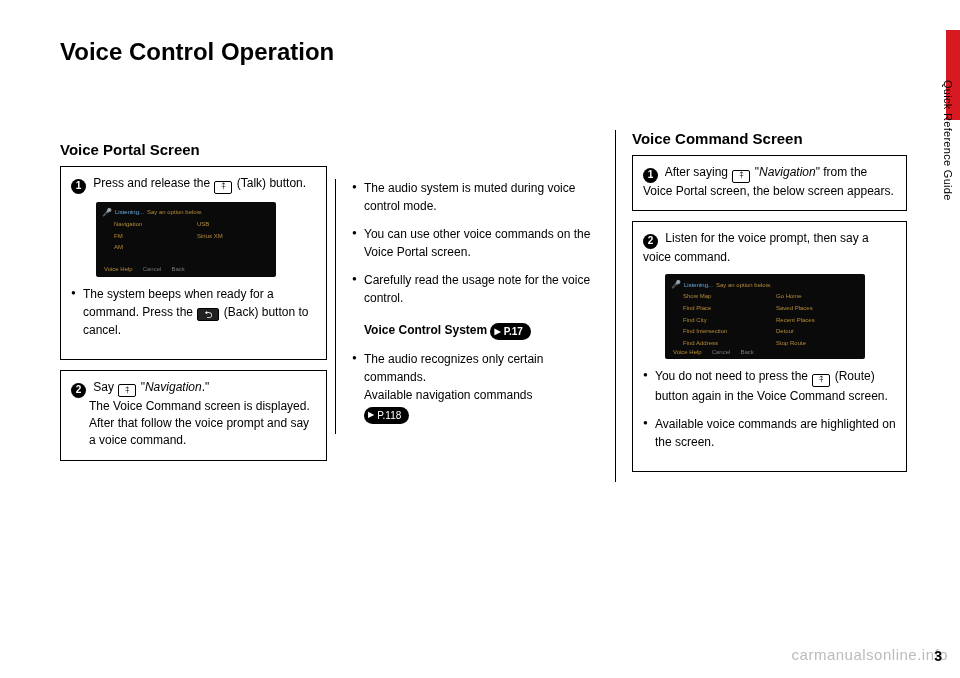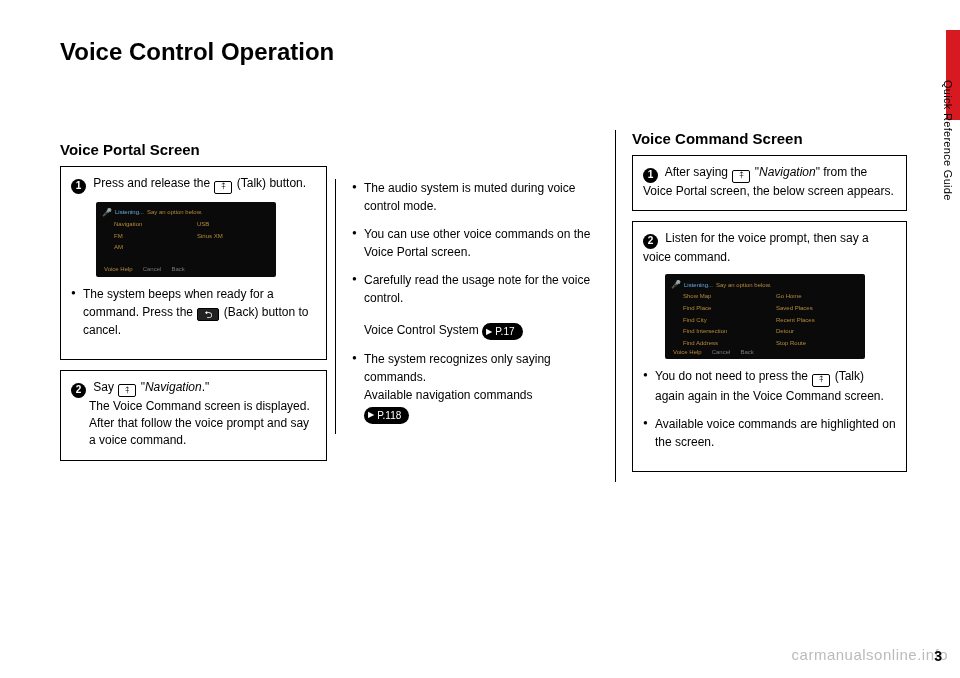--- a/index.html
+++ b/index.html
@@ -16,21 +16,21 @@
   .section-heading { font-size: 15px; font-weight: 700; margin-bottom: 8px; }
   .step-box { border: 1.2px solid #000; padding: 8px 10px 10px 10px; margin-bottom: 10px; font-size: 12px; line-height: 1.45; }
   .step-num { display: inline-flex; width: 15px; height: 15px; background: #000; color: #fff; border-radius: 50%; font-size: 10px; font-weight: 700; align-items: center; justify-content: center; margin-right: 4px; vertical-align: -2px; }
   .talk-icon { display: inline-flex; width: 18px; height: 13px; border: 1px solid #000; border-radius: 2px; font-size: 9px; align-items: center; justify-content: center; vertical-align: -2px; margin: 0 1px; padding-bottom:1px;}
   .back-icon { display: inline-flex; width: 22px; height: 13px; border: 1px solid #000; border-radius: 2px; font-size: 10px; align-items: center; justify-content: center; vertical-align: -2px; margin: 0 1px; background:#222; color:#fff;}
   .bullet-list { list-style: none; font-size: 12px; line-height: 1.5; }
   .bullet-list li { position: relative; padding-left: 12px; margin-bottom: 10px; }
   .bullet-list li::before { content: "●"; position: absolute; left: 0; top: 0; font-size: 8px; line-height: 1.9; }
   .page-ref { display: inline-flex; background: #000; color: #fff; border-radius: 10px; font-size: 10px; padding: 1px 8px 1px 4px; align-items: center; margin-top: 2px; }
   .page-ref::before { content: "▶"; font-size: 8px; margin-right: 3px; }
-  .bold-label { font-weight: 400; font-size: 12px; margin-top: 14px; display: block; }
+  .bold-label { font-weight: 700; font-size: 12px; margin-top: 14px; display: block; }
   em.cmd { font-style: italic; }
   .screenshot { width: 180px; height: 75px; background: #0a0a0a; margin: 8px auto 8px 25px; border-radius: 2px; position: relative; font-family: Arial, sans-serif; }
   .screenshot .top { position: absolute; top: 5px; left: 6px; right: 6px; font-size: 6px; color: #b58a3a; display: flex; align-items: center; gap: 3px; }
   .screenshot .top .listening { color: #69a9dd; }
   .screenshot .grid { position: absolute; top: 18px; left: 18px; right: 6px; display: grid; grid-template-columns: 1fr 1fr; gap: 3px 10px; font-size: 6px; color: #b58a3a; }
   .screenshot .bottom { position: absolute; bottom: 3px; left: 8px; font-size: 6px; color: #b58a3a; display: flex; gap: 10px; }
   .screenshot .bottom span.alt { color: #777; }
   .screenshot2 { width: 200px; height: 85px; margin-left: 22px; }
   .mic { color:#4aa3ff; font-size:8px; }
   .page-num { position: absolute; right: 18px; bottom: 14px; font-size: 14px; font-weight: 700; }
@@ -102,21 +102,21 @@
         <li>The audio system is muted during voice control mode.</li>
         <li>You can use other voice commands on the Voice Portal screen.</li>
         <li>
           <span>Carefully read the usage note for the voice control.</span>
           <span class="bold-label">
             <span>Voice Control System</span>
             <span class="page-ref">P.17</span>
           </span>
         </li>
         <li>
-          <span>The system recognizes only saying commands.</span><br>
+          <span>The audio recognizes only certain commands.</span><br>
           <span>Available navigation commands</span><br>
           <span class="page-ref">P.118</span>
         </li>
       </ul>
     </div>
 
     <div class="col col3">
       <div class="section-heading">Voice Command Screen</div>
 
       <div class="step-box">
@@ -152,21 +152,21 @@
           </div>
           <div class="bottom">
             <span>Voice Help</span>
             <span class="alt">Cancel</span>
             <span class="alt">Back</span>
           </div>
         </div>
 
         <ul class="bullet-list">
           <li>
-            <span>You do not need to press the </span><span class="talk-icon">⤉</span><span> (Talk) again again in the Voice Command screen.</span>
+            <span>You do not need to press the </span><span class="talk-icon">⤉</span><span> (Route) button again in the Voice Command screen.</span>
           </li>
           <li>Available voice commands are highlighted on the screen.</li>
         </ul>
       </div>
     </div>
 
   </div>
 
   <div class="watermark">carmanualsonline.info</div>
   <div class="page-num">3</div>

